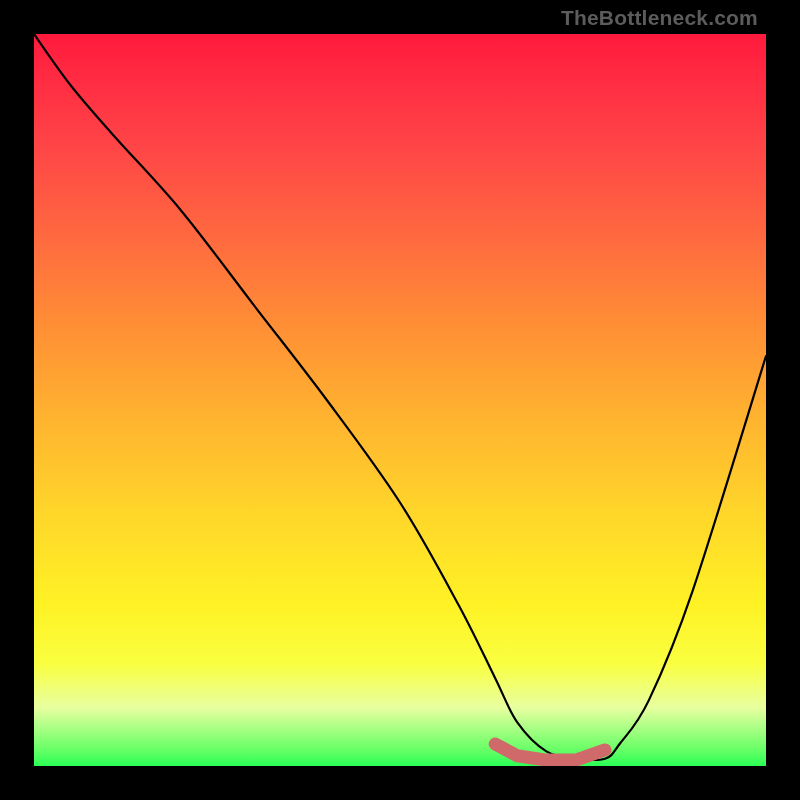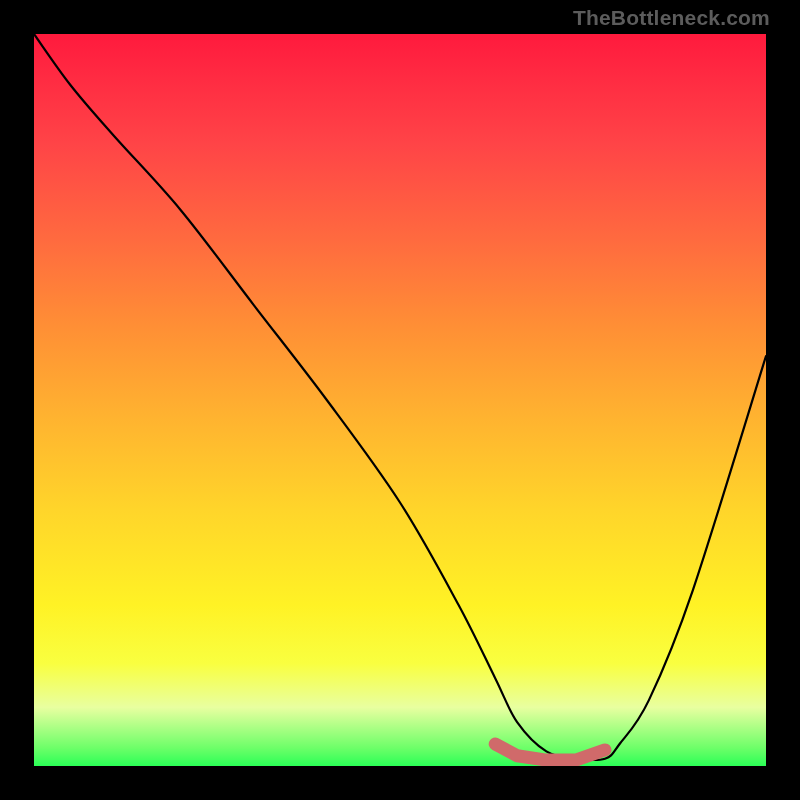--- a/index.html
+++ b/index.html
@@ -44,21 +44,21 @@
   .curve-layer {
     position: absolute;
     left: 0;
     top: 0;
     width: 732px;
     height: 732px;
   }
   .watermark {
     position: absolute;
     top: 6px;
-    right: 30px;
+    right: 42px;
     color: #5c5c5c;
     font-size: 21px;
     font-weight: 600;
     letter-spacing: 0.2px;
     user-select: none;
   }
 </style>
 </head>
 <body>
 

